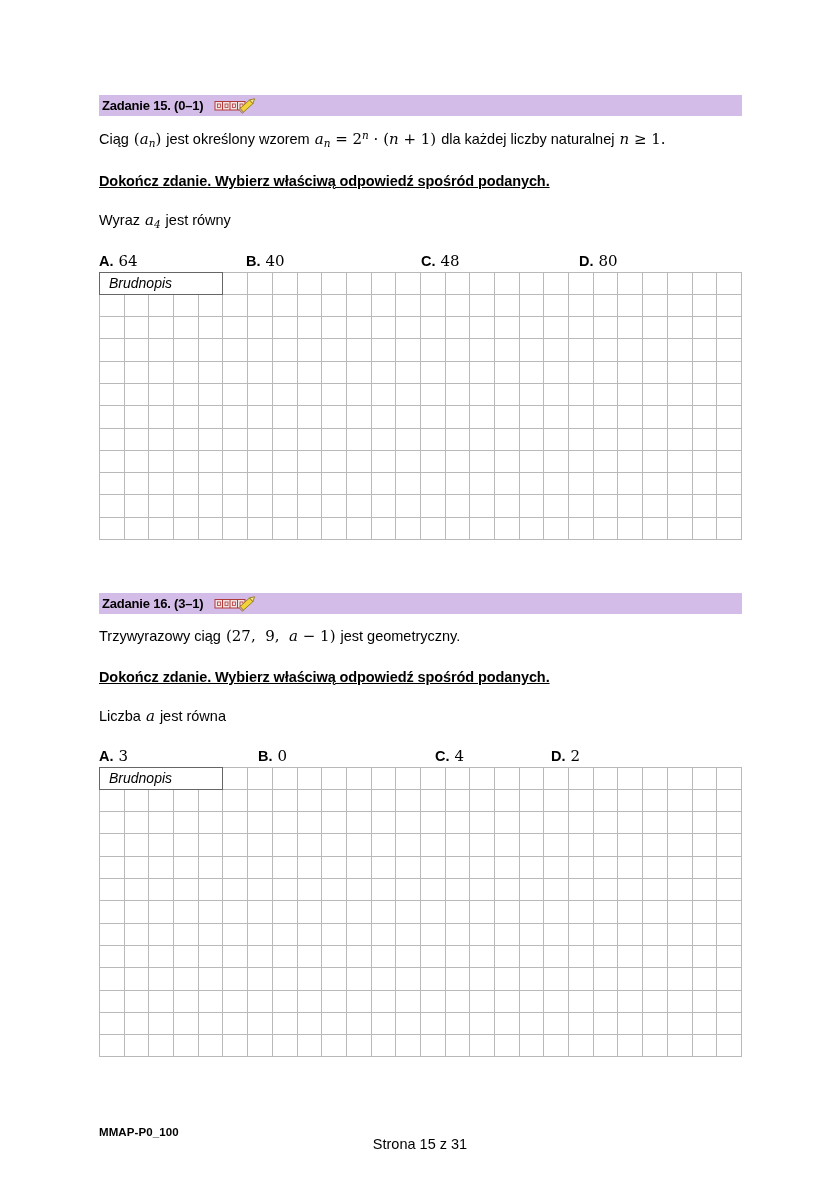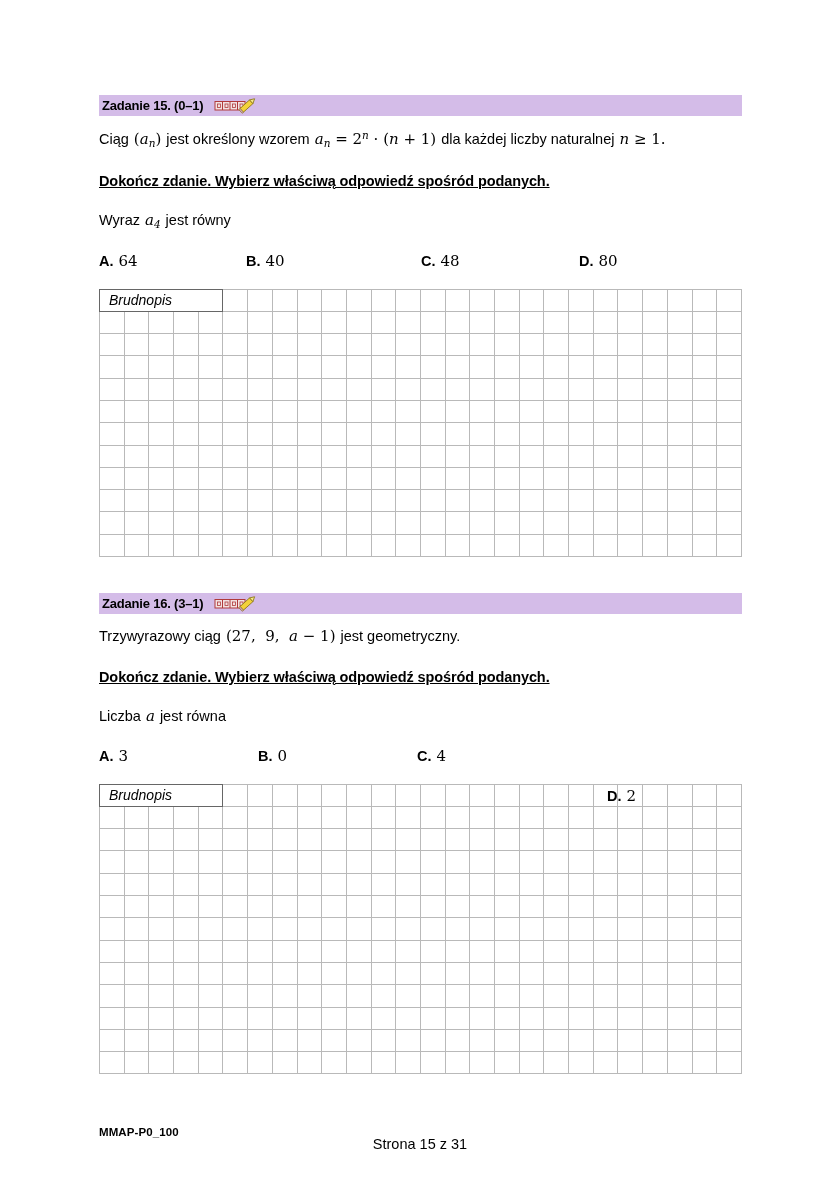--- a/index.html
+++ b/index.html
@@ -114,21 +114,20 @@
     font-size: 14.5px;
   }
   .opt-value {
     font-family: "DejaVu Serif", serif;
     font-size: 15px;
     margin-left: 5px;
   }
 
   
   .grid-wrap {
-    margin-top: 17px;
     position: relative;
   }
   table.grid {
     border-collapse: collapse;
     table-layout: fixed;
     width: 643px;
   }
   table.grid td {
     border: 1px solid #b9b9b9;
     height: 21.3px;
@@ -588,24 +587,24 @@
       <span>Liczba</span><span class="sp"></span><span class="m">a</span><span class="sp"></span><span>jest równa</span>
     </div>
 
     <div class="options">
       <div class="opt" style="left:0px;">
         <span class="opt-letter">A.</span><span class="opt-value">3</span>
       </div>
       <div class="opt" style="left:159px;">
         <span class="opt-letter">B.</span><span class="opt-value">0</span>
       </div>
-      <div class="opt" style="left:318px;">
+      <div class="opt" style="left:336px;">
         <span class="opt-letter">C.</span><span class="opt-value">4</span>
       </div>
-      <div class="opt" style="left:508px;margin-top:40px;">
+      <div class="opt" style="left:452px;">
         <span class="opt-letter">D.</span><span class="opt-value">2</span>
       </div>
     </div>
 
     <div class="grid-wrap">
       <table class="grid">
         <tbody>
             <tr>
               <td class="label-cell" colspan="5">Brudnopis</td>
               <td></td>

